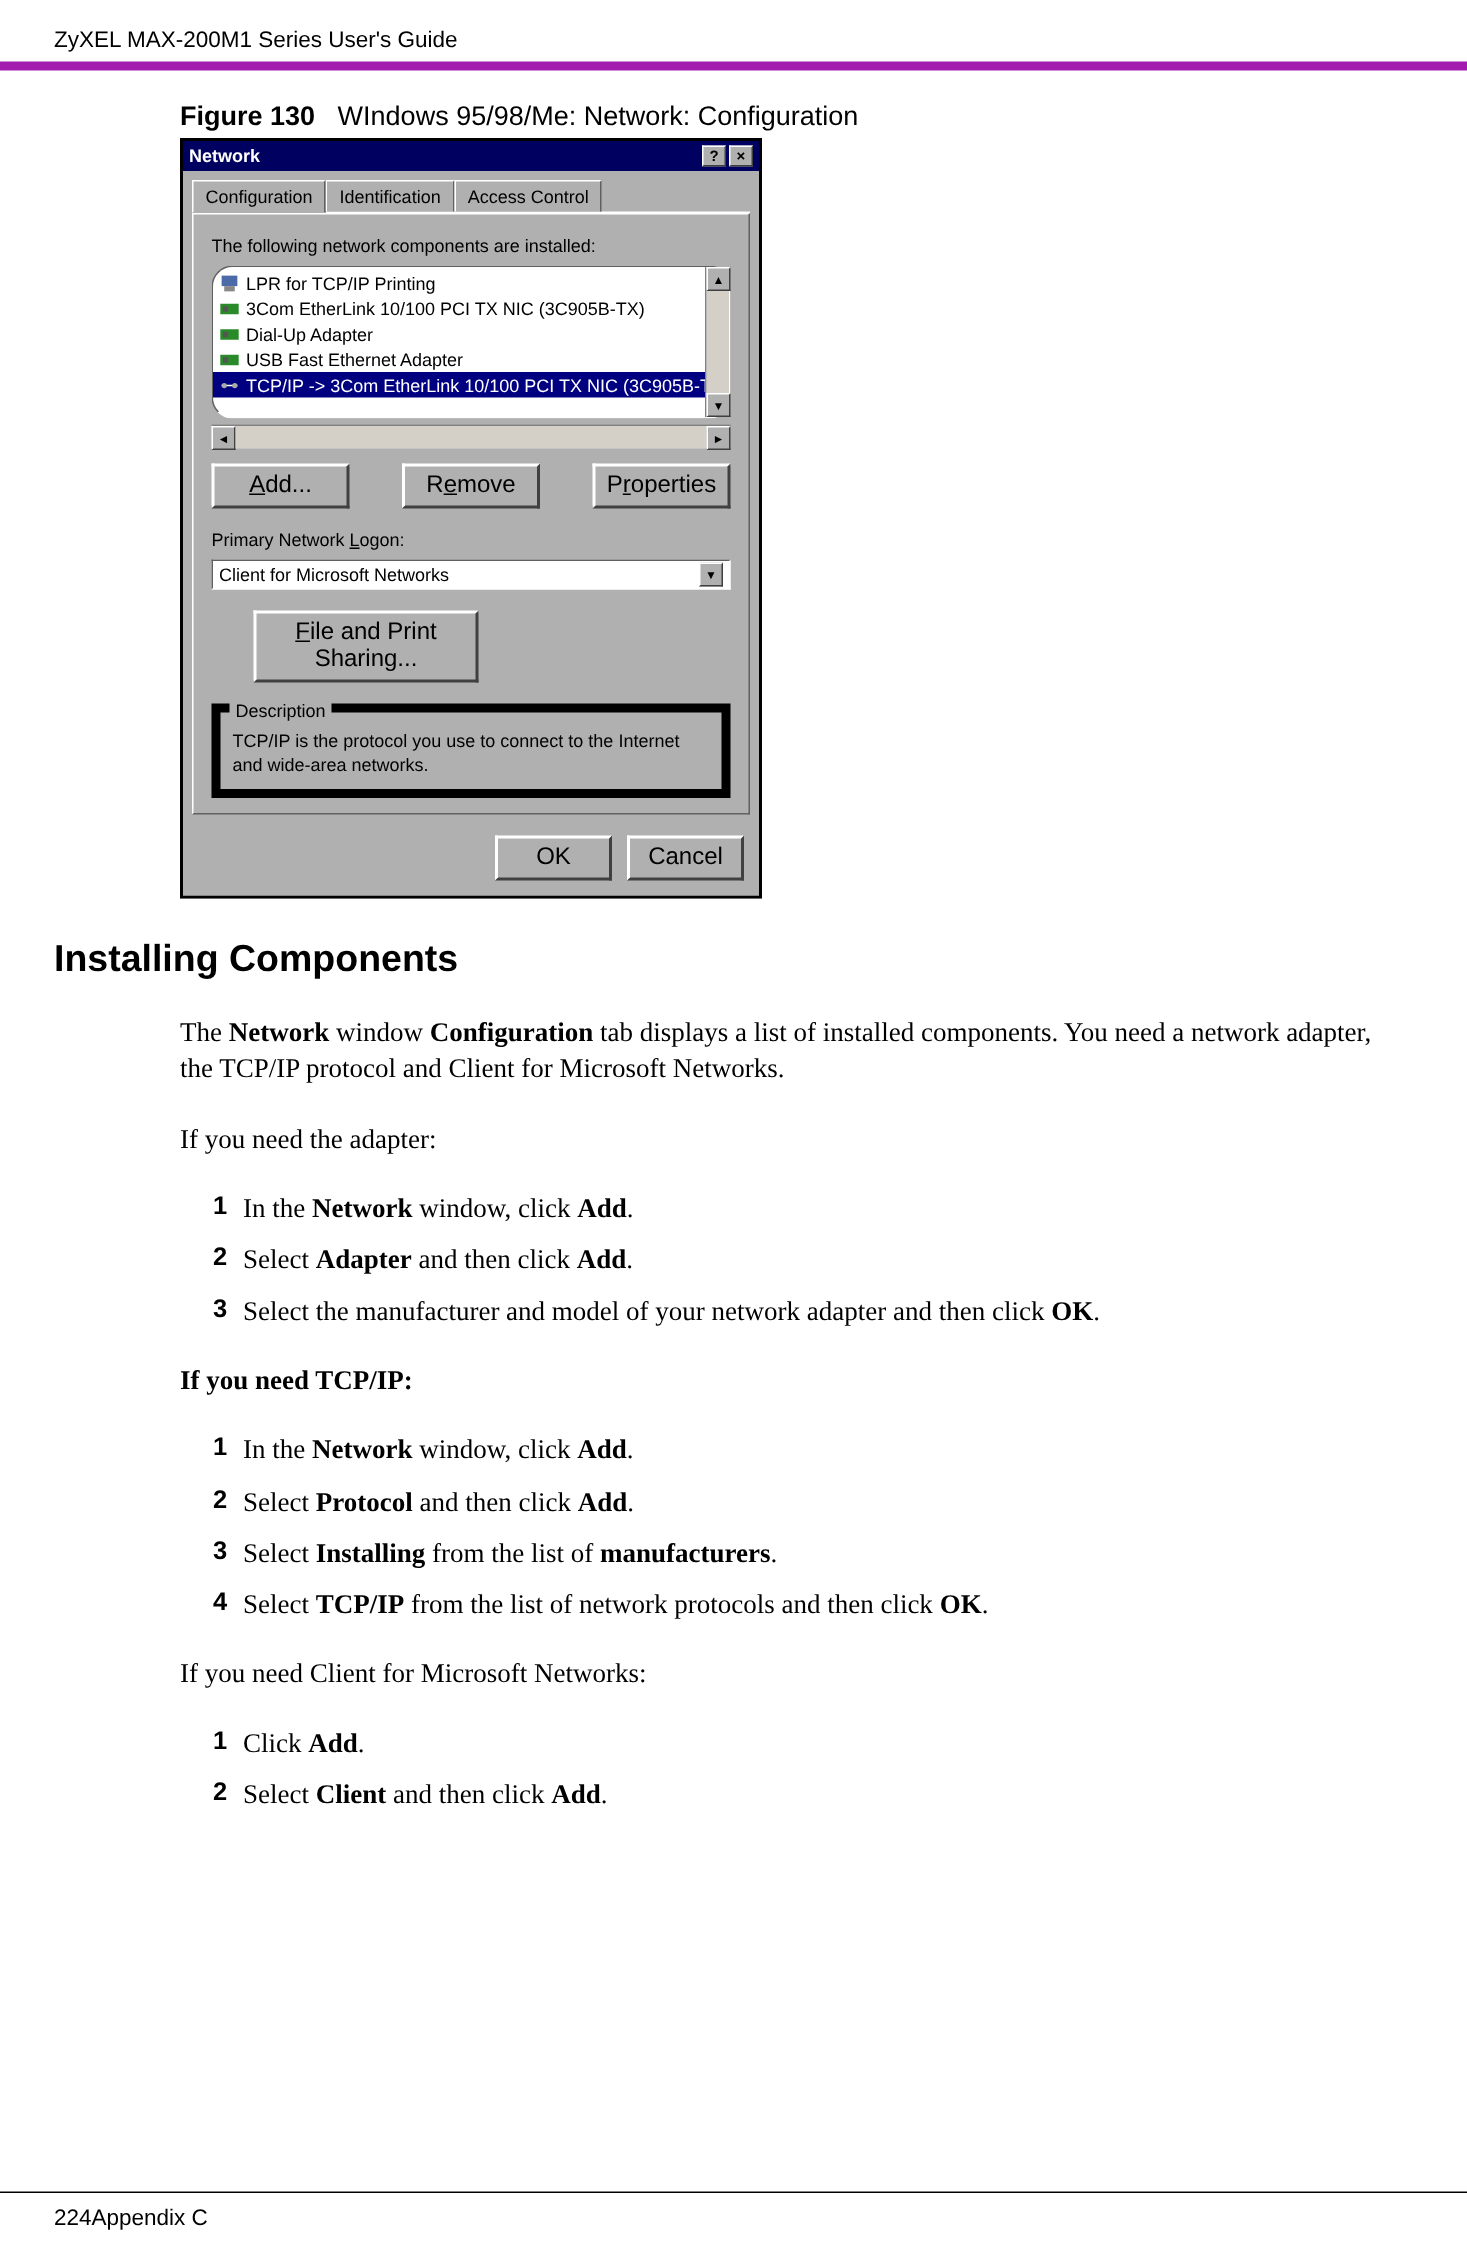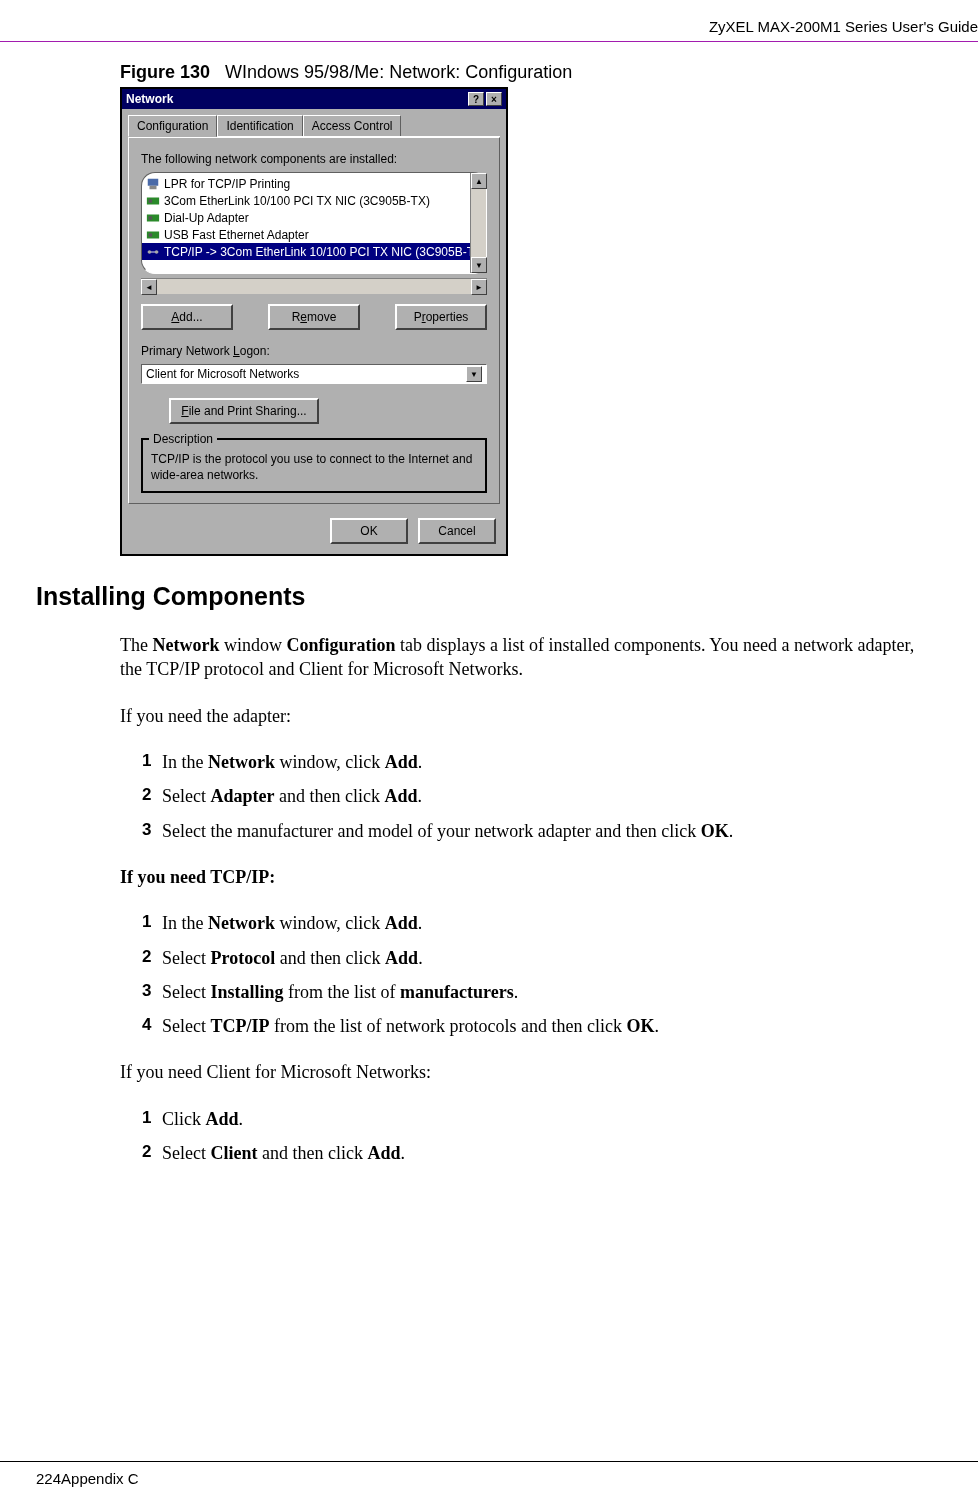--- a/index.html
+++ b/index.html
@@ -13,23 +13,22 @@
       color: #000;
       width: 978px;
       height: 1503px;
       position: relative;
       padding: 0;
     }
     .page-header {
       font-family: Arial, Helvetica, sans-serif;
       font-size: 15px;
       padding: 18px 0 6px 36px;
-      border-bottom: 1px solid #a21caf;
+      border-bottom: 6px solid #a21caf;
       margin-bottom: 20px;
-      text-align: right;
     }
     .content {
       padding: 0 60px 0 60px;
     }
     .figure-caption {
       font-family: Arial, Helvetica, sans-serif;
       font-size: 18px;
       margin-left: 60px;
       margin-bottom: 4px;
     }
@@ -187,21 +186,21 @@
     }
     .win-btn {
       padding: 4px 0;
       width: 92px;
       text-align: center;
       background: #b0b0b0;
       border-top: 2px solid #fff;
       border-left: 2px solid #fff;
       border-right: 2px solid #404040;
       border-bottom: 2px solid #404040;
-      font-size: 12px;
+      font-size: 16px;
     }
     .win-btn .u {
       text-decoration: underline;
     }
     .combo {
       background: #fff;
       border-top: 1px solid #606060;
       border-left: 1px solid #606060;
       border-right: 1px solid #fff;
       border-bottom: 1px solid #fff;
@@ -219,21 +218,21 @@
       border-top: 1px solid #fff;
       border-left: 1px solid #fff;
       border-right: 1px solid #404040;
       border-bottom: 1px solid #404040;
       display: flex;
       align-items: center;
       justify-content: center;
       font-size: 8px;
     }
     .groupbox {
-      border: 2px solid #000000;
+      border: 6px solid #000000;
       position: relative;
       padding: 12px 8px 8px 8px;
       margin-top: 6px;
     }
     .groupbox-title {
       position: absolute;
       top: -8px;
       left: 6px;
       background: #b0b0b0;
       padding: 0 4px;

